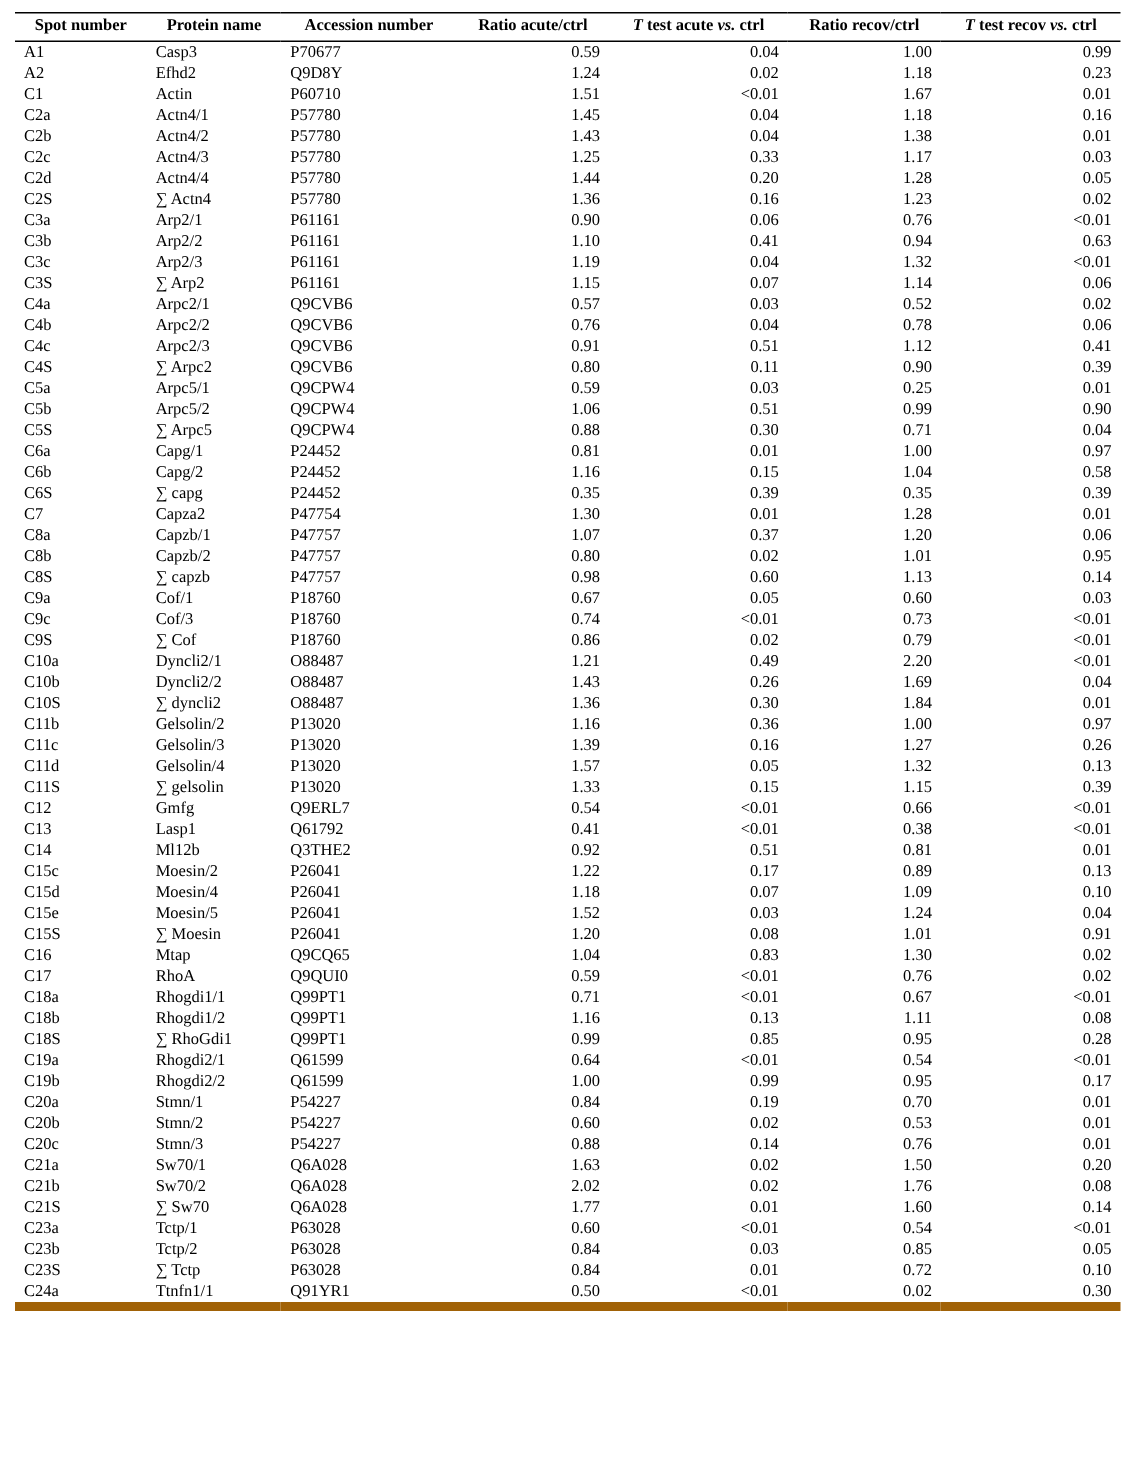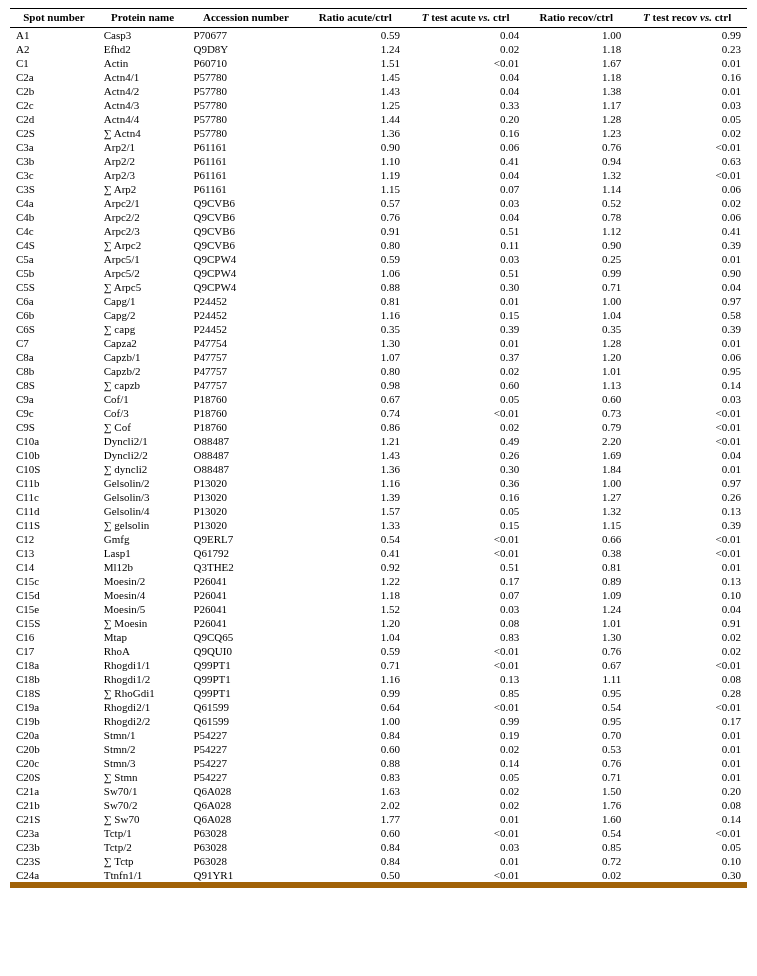--- a/index.html
+++ b/index.html
@@ -530,29 +530,20 @@
         <tr>
           <td>C20c</td>
           <td>Stmn/3</td>
           <td>P54227</td>
           <td class="right">0.88</td>
           <td class="right">0.14</td>
           <td class="right">0.76</td>
           <td class="right">0.01</td>
         </tr>
         <tr>
-          <td>C20S</td>
-          <td>∑ Stmn</td>
-          <td>P54227</td>
-          <td class="right">0.83</td>
-          <td class="right">0.05</td>
-          <td class="right">0.71</td>
-          <td class="right">0.01</td>
-        </tr>
-        <tr>
           <td>C21a</td>
           <td>Sw70/1</td>
           <td>Q6A028</td>
           <td class="right">1.63</td>
           <td class="right">0.02</td>
           <td class="right">1.50</td>
           <td class="right">0.20</td>
         </tr>
         <tr>
           <td>C21b</td>

